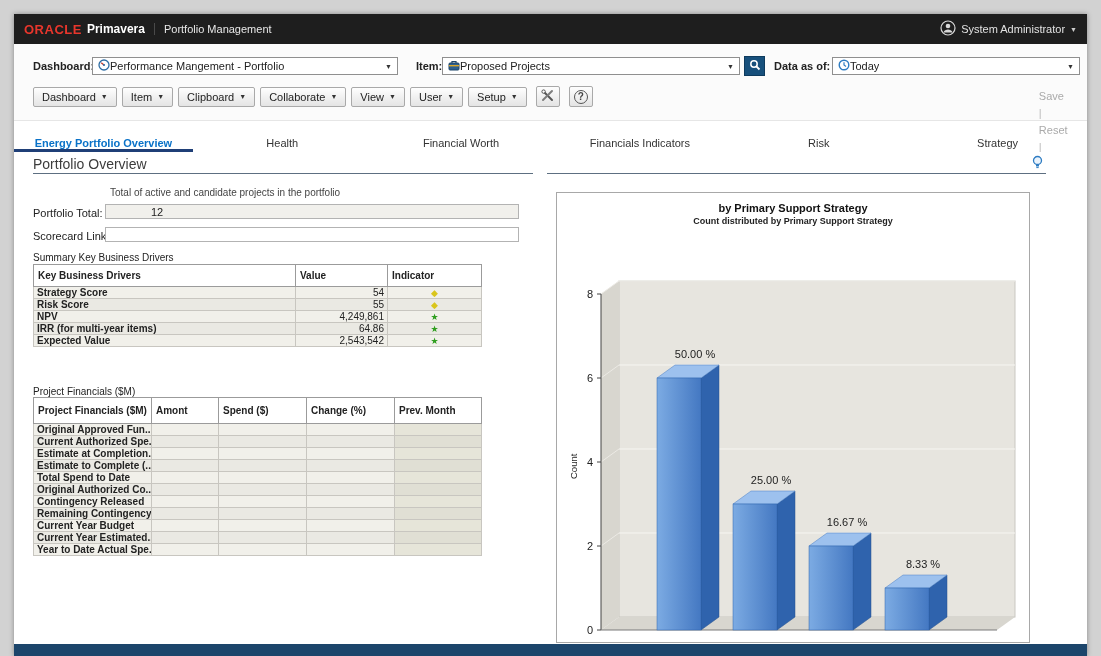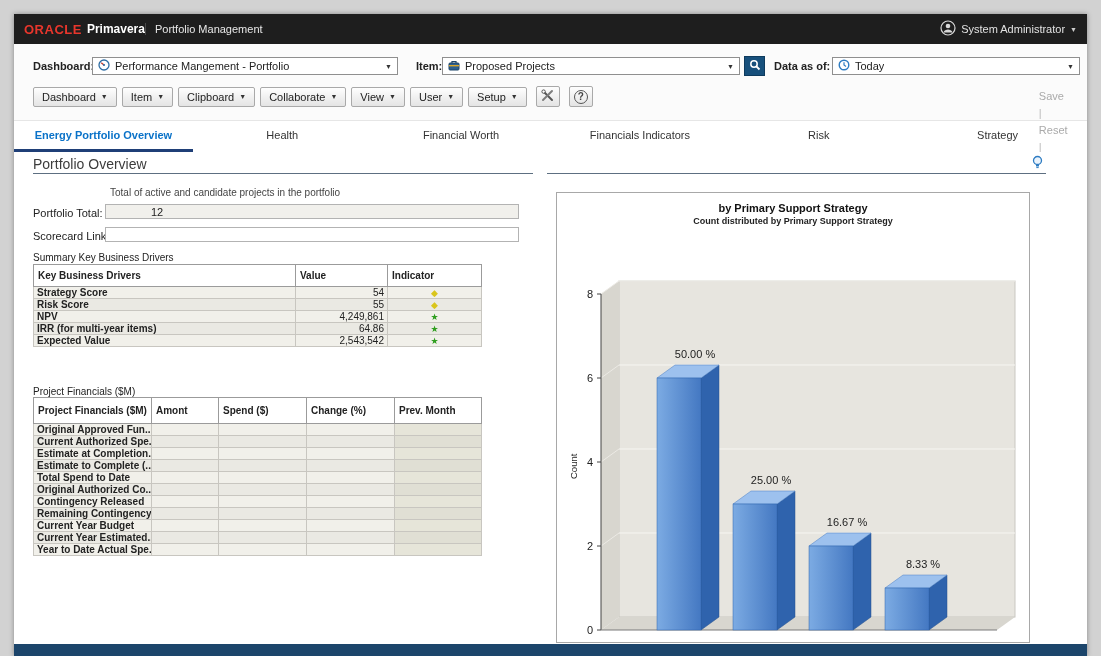--- a/index.html
+++ b/index.html
@@ -6,48 +6,48 @@
   html,body { background:#c9c9c9; }
   body { font-family:"Liberation Sans","DejaVu Sans",sans-serif; }
   .page { position:relative; width:1101px; height:656px; background:#d2d2d2; overflow:hidden; }
   .frame { position:absolute; left:14px; top:14px; width:1073px; height:642px; background:#fff;
            box-shadow:0 0 5px rgba(0,0,0,.35); display:flex; flex-direction:column; }
 
   
   .topbar { flex:0 0 30px; background:#1e1e1e; color:#fff; display:flex; align-items:center; padding:0 10px; }
   .brand-oracle { color:#e8362c; font-weight:bold; font-size:13px; letter-spacing:.5px; }
   .brand-prim { color:#fff; font-weight:bold; font-size:12px; margin-left:5px; }
-  .app-title { color:#e8e8e8; font-size:11px; padding-left:9px; border-left:1px solid #4a4a4a; }
+  .app-title { color:#e8e8e8; font-size:11px; margin-left:9px; padding-left:9px; border-left:1px solid #4a4a4a; }
   .user-area { margin-left:auto; display:flex; align-items:center; gap:5px; font-size:11px; color:#e2e2e2; cursor:default; }
   .user-area .caret { font-size:7px; color:#ccc; }
 
   
   .toolbar { position:relative; flex:0 0 77px; background:#fbfbfb; border-bottom:1px solid #e6e6e6; }
   .tb-label { position:absolute; font-size:11px; font-weight:bold; color:#222; top:16px; }
   .combo { position:absolute; top:13px; height:18px; background:#fff; border:1px solid #8f8f8f;
-           display:flex; align-items:center; gap:5px; font-size:11px; color:#222; padding:0 5px; }
+           display:flex; align-items:center; font-size:11px; color:#222; padding:0 5px; }
   .combo .val { white-space:nowrap; overflow:hidden; }
   .caret { font-size:7px; color:#333; }
   .combo .caret { margin-left:auto; }
   .search-btn { position:absolute; top:12px; width:21px; height:20px; background:#17507c; border:1px solid #0e3b5e;
                 display:flex; align-items:center; justify-content:center; cursor:pointer; }
   .menu-row { position:absolute; left:19px; top:42px; display:flex; gap:5px; align-items:center; }
   .menu-btn { height:20px; padding:0 8px; font-size:11px; color:#222; background:linear-gradient(#fefefe,#e4e4e4);
               border:1px solid #a9a9a9; border-radius:2px; display:flex; align-items:center; gap:5px; cursor:pointer; }
   .icon-btn { width:24px; height:21px; background:linear-gradient(#fefefe,#e4e4e4); border:1px solid #a9a9a9;
               border-radius:2px; display:flex; align-items:center; justify-content:center; cursor:pointer; margin-left:4px; }
   .help-circle { width:14px; height:14px; border:1.4px solid #555; border-radius:50%; font-size:10px; color:#444;
                  display:flex; align-items:center; justify-content:center; font-weight:bold; }
   .action-links { position:absolute; right:9px; top:46px; font-size:11px; color:#999; display:flex; gap:5px;flex-direction:column; }
   .action-links .link { color:#555; cursor:pointer; }
   .action-links .link.disabled { color:#aaa; }
   .action-links .sep { color:#bbb; }
 
   
-  .tabs { flex:0 0 31px; display:flex; background:#fff; }
+  .tabs { flex:0 0 31px; display:flex; background:#fff;align-items:flex-end; }
   .tab { flex:1; display:flex; align-items:center; justify-content:center; font-size:11px; color:#333;
          border-bottom:3px solid transparent; cursor:pointer; }
   .tab.active { color:#0a72c8; font-weight:bold; border-bottom-color:#1f3f77; }
 
   
   .content { position:relative; flex:1 1 auto; background:#fff; overflow:hidden; }
   .po-title { position:absolute; left:19px; top:4px; font-size:14px; color:#3c3c3c; }
   .rule { position:absolute; top:21px; height:0; border-top:1px solid #5d6f81; }
   .rule-left { left:19px; width:500px; }
   .rule-right { left:533px; width:499px; }

